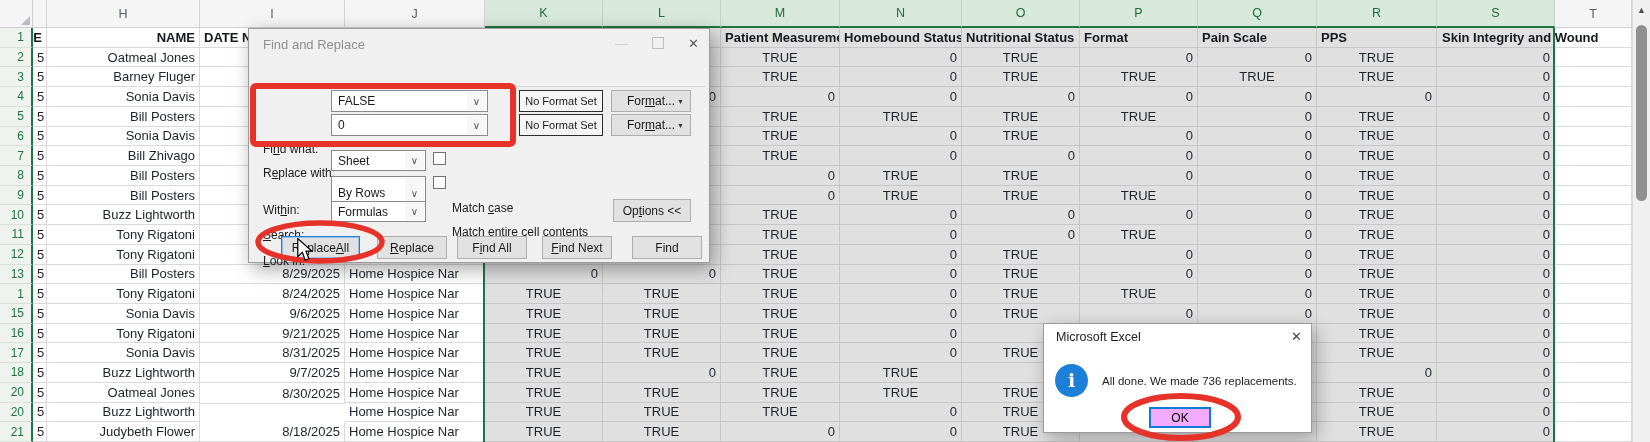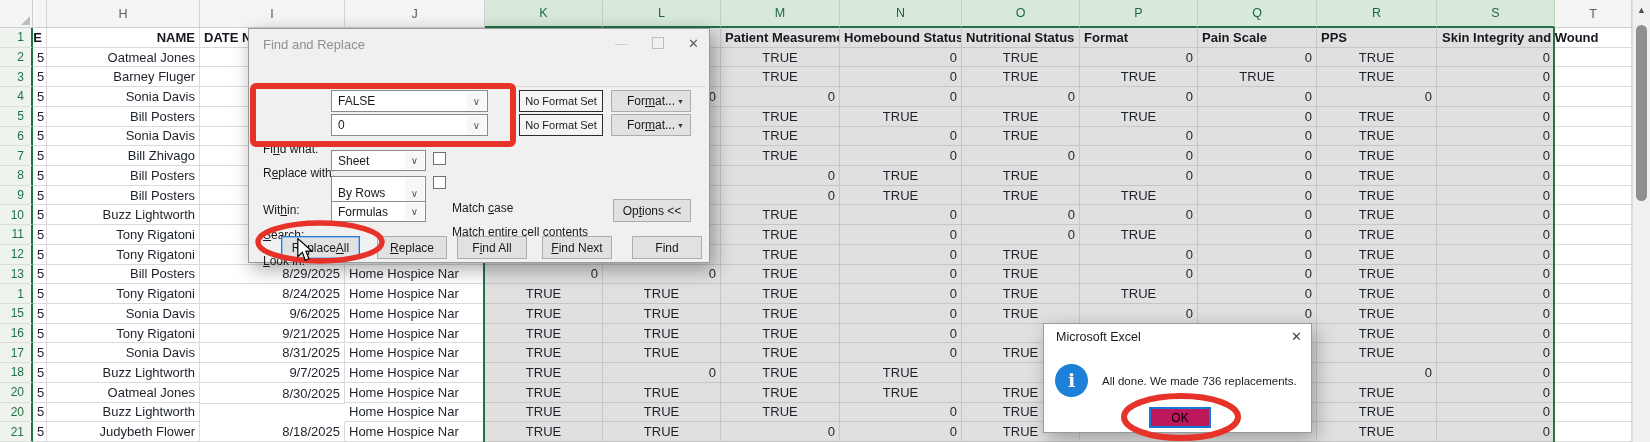--- a/index.html
+++ b/index.html
@@ -59,21 +59,21 @@
   .chk{position:absolute;width:13px;height:13px;background:#fff;border:1px solid #707070;box-sizing:border-box;}
   
   #msgbox{position:absolute;left:1043px;top:323px;width:269px;height:110px;background:#fff;
           border:1px solid #9a9a9a;box-sizing:border-box;box-shadow:4px 6px 18px rgba(0,0,0,.3);z-index:20;}
   .mb-title{position:absolute;left:12px;top:6px;font-size:12.5px;color:#1b1b1b;}
   .mb-close{position:absolute;right:9px;top:5px;font-size:13px;color:#444;}
   .info-circle{position:absolute;left:11px;top:40px;width:33px;height:33px;border-radius:50%;
           display:flex;align-items:center;justify-content:center;}
   .info-circle span{color:#fff;font-family:"DejaVu Serif",serif;font-weight:bold;font-size:19px;line-height:1;}
   .mb-text{position:absolute;left:58px;top:51px;font-size:11.5px;color:#1b1b1b;white-space:nowrap;}
-  .mb-ok{position:absolute;left:105px;top:83px;width:62px;height:21px;background:#be185d;
+  .mb-ok{position:absolute;left:105px;top:83px;width:62px;height:21px;background:#f0abfc;
           border:2px solid #0f7ad8;box-sizing:border-box;display:flex;align-items:center;justify-content:center;
           font-size:12px;}
   
   #annotations{position:absolute;left:0;top:0;z-index:30;pointer-events:none;}
   #cursor{position:absolute;left:295px;top:238px;z-index:40;pointer-events:none;}
   u{text-decoration:underline;}
 </style>
 </head>
 <body>
 

